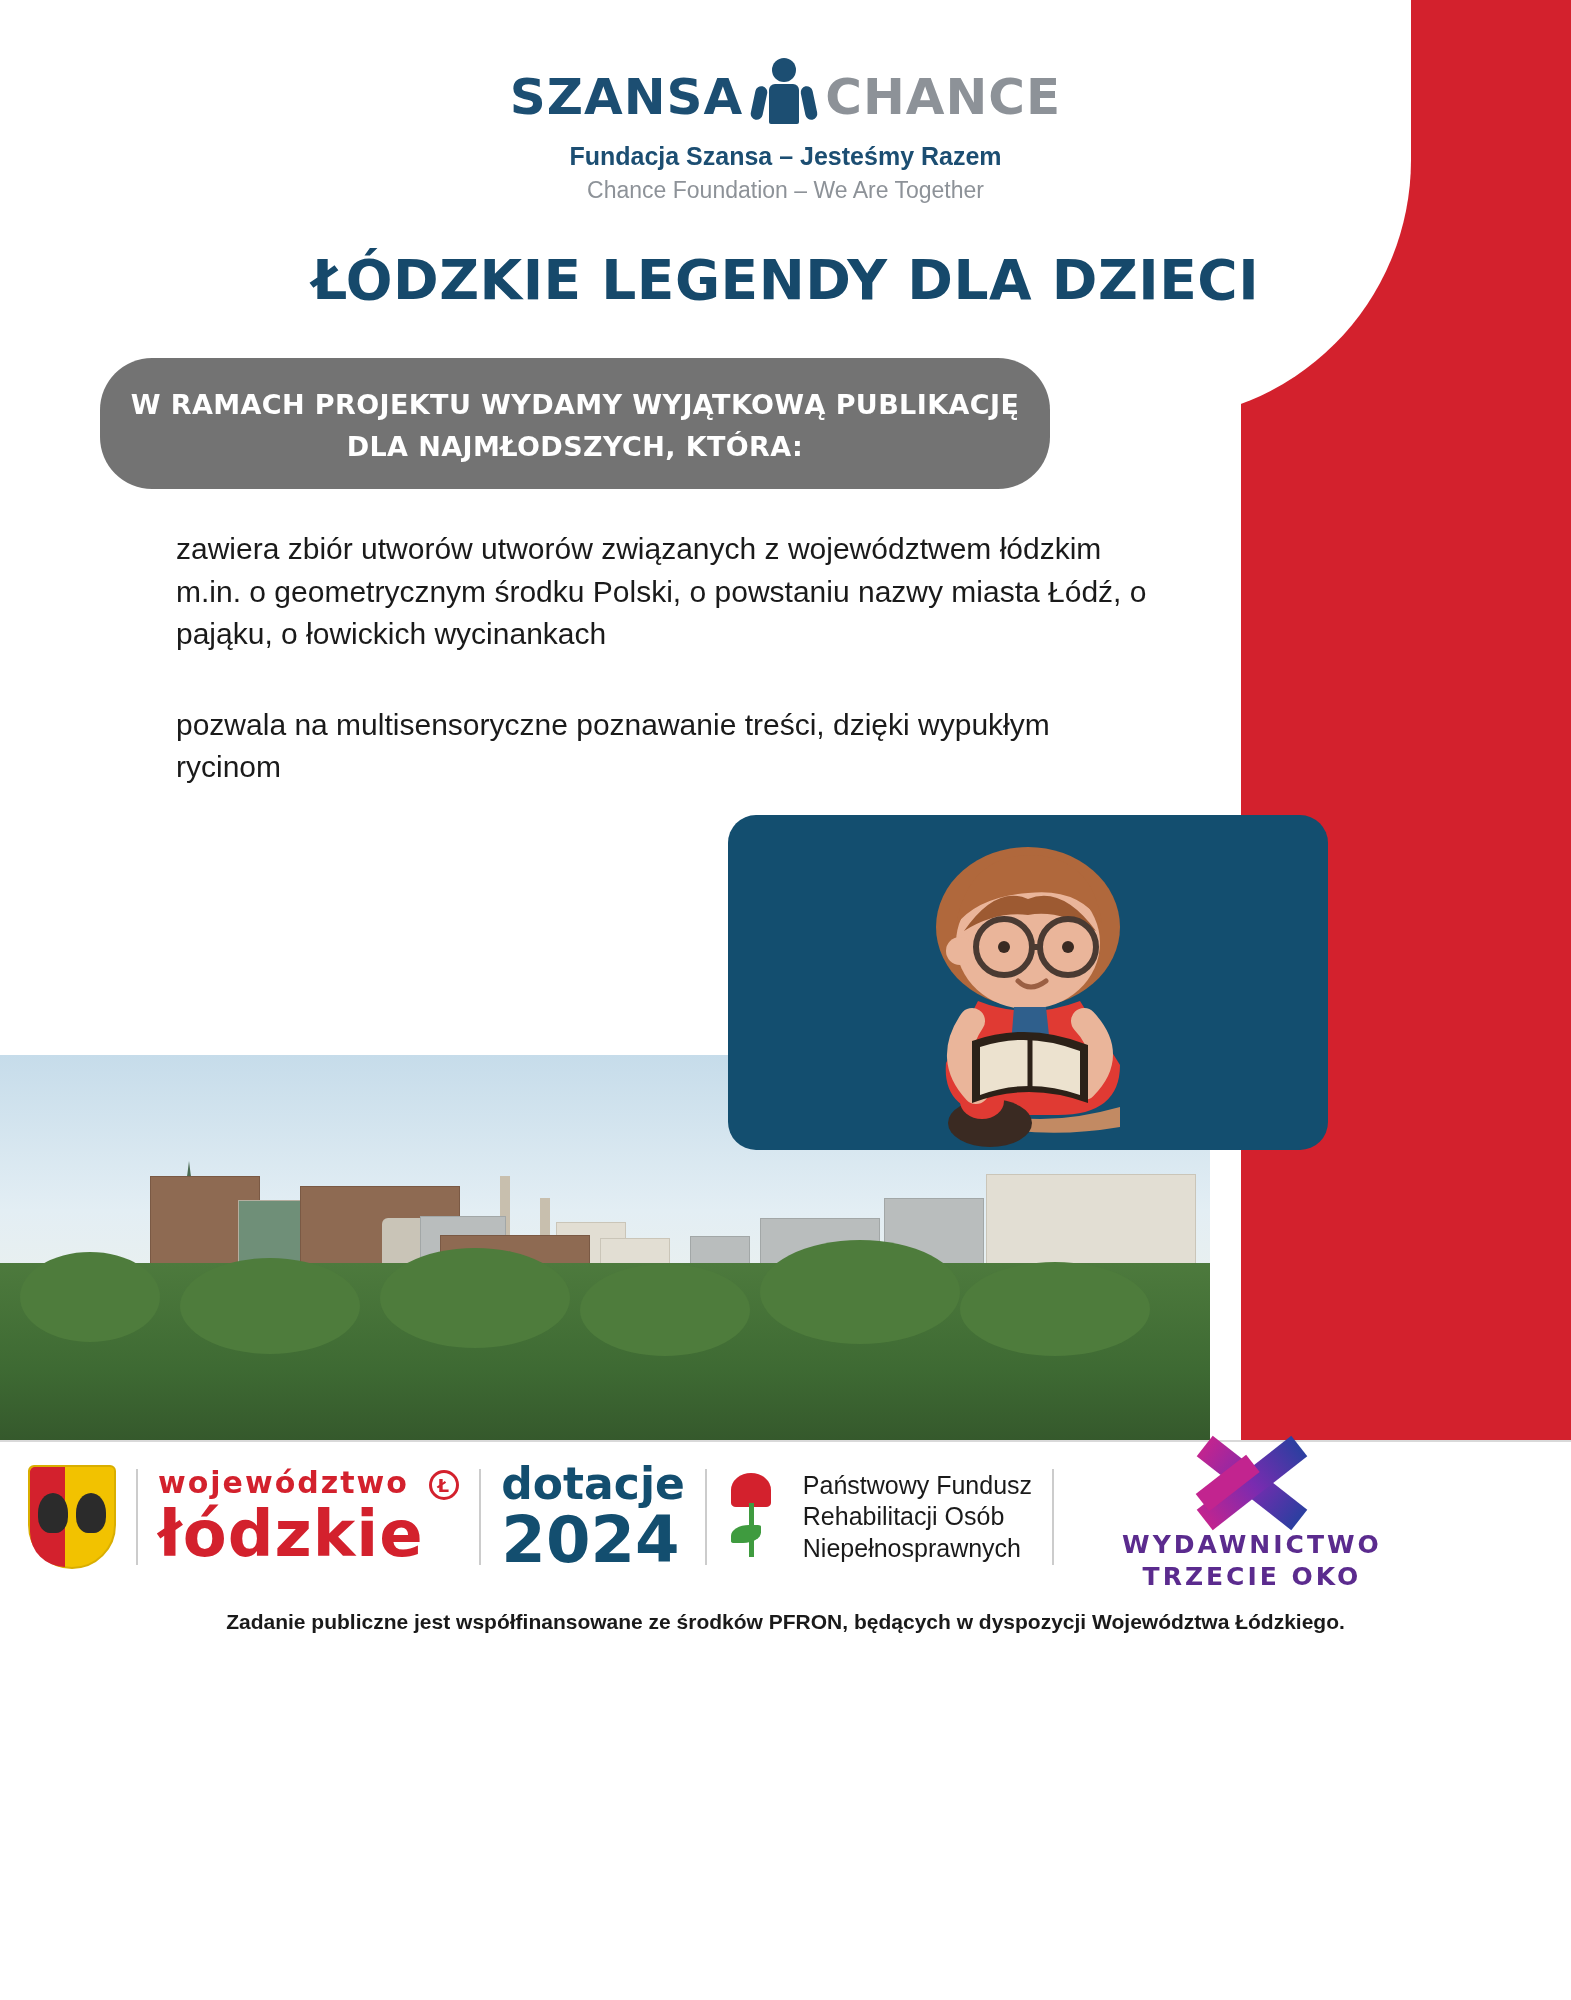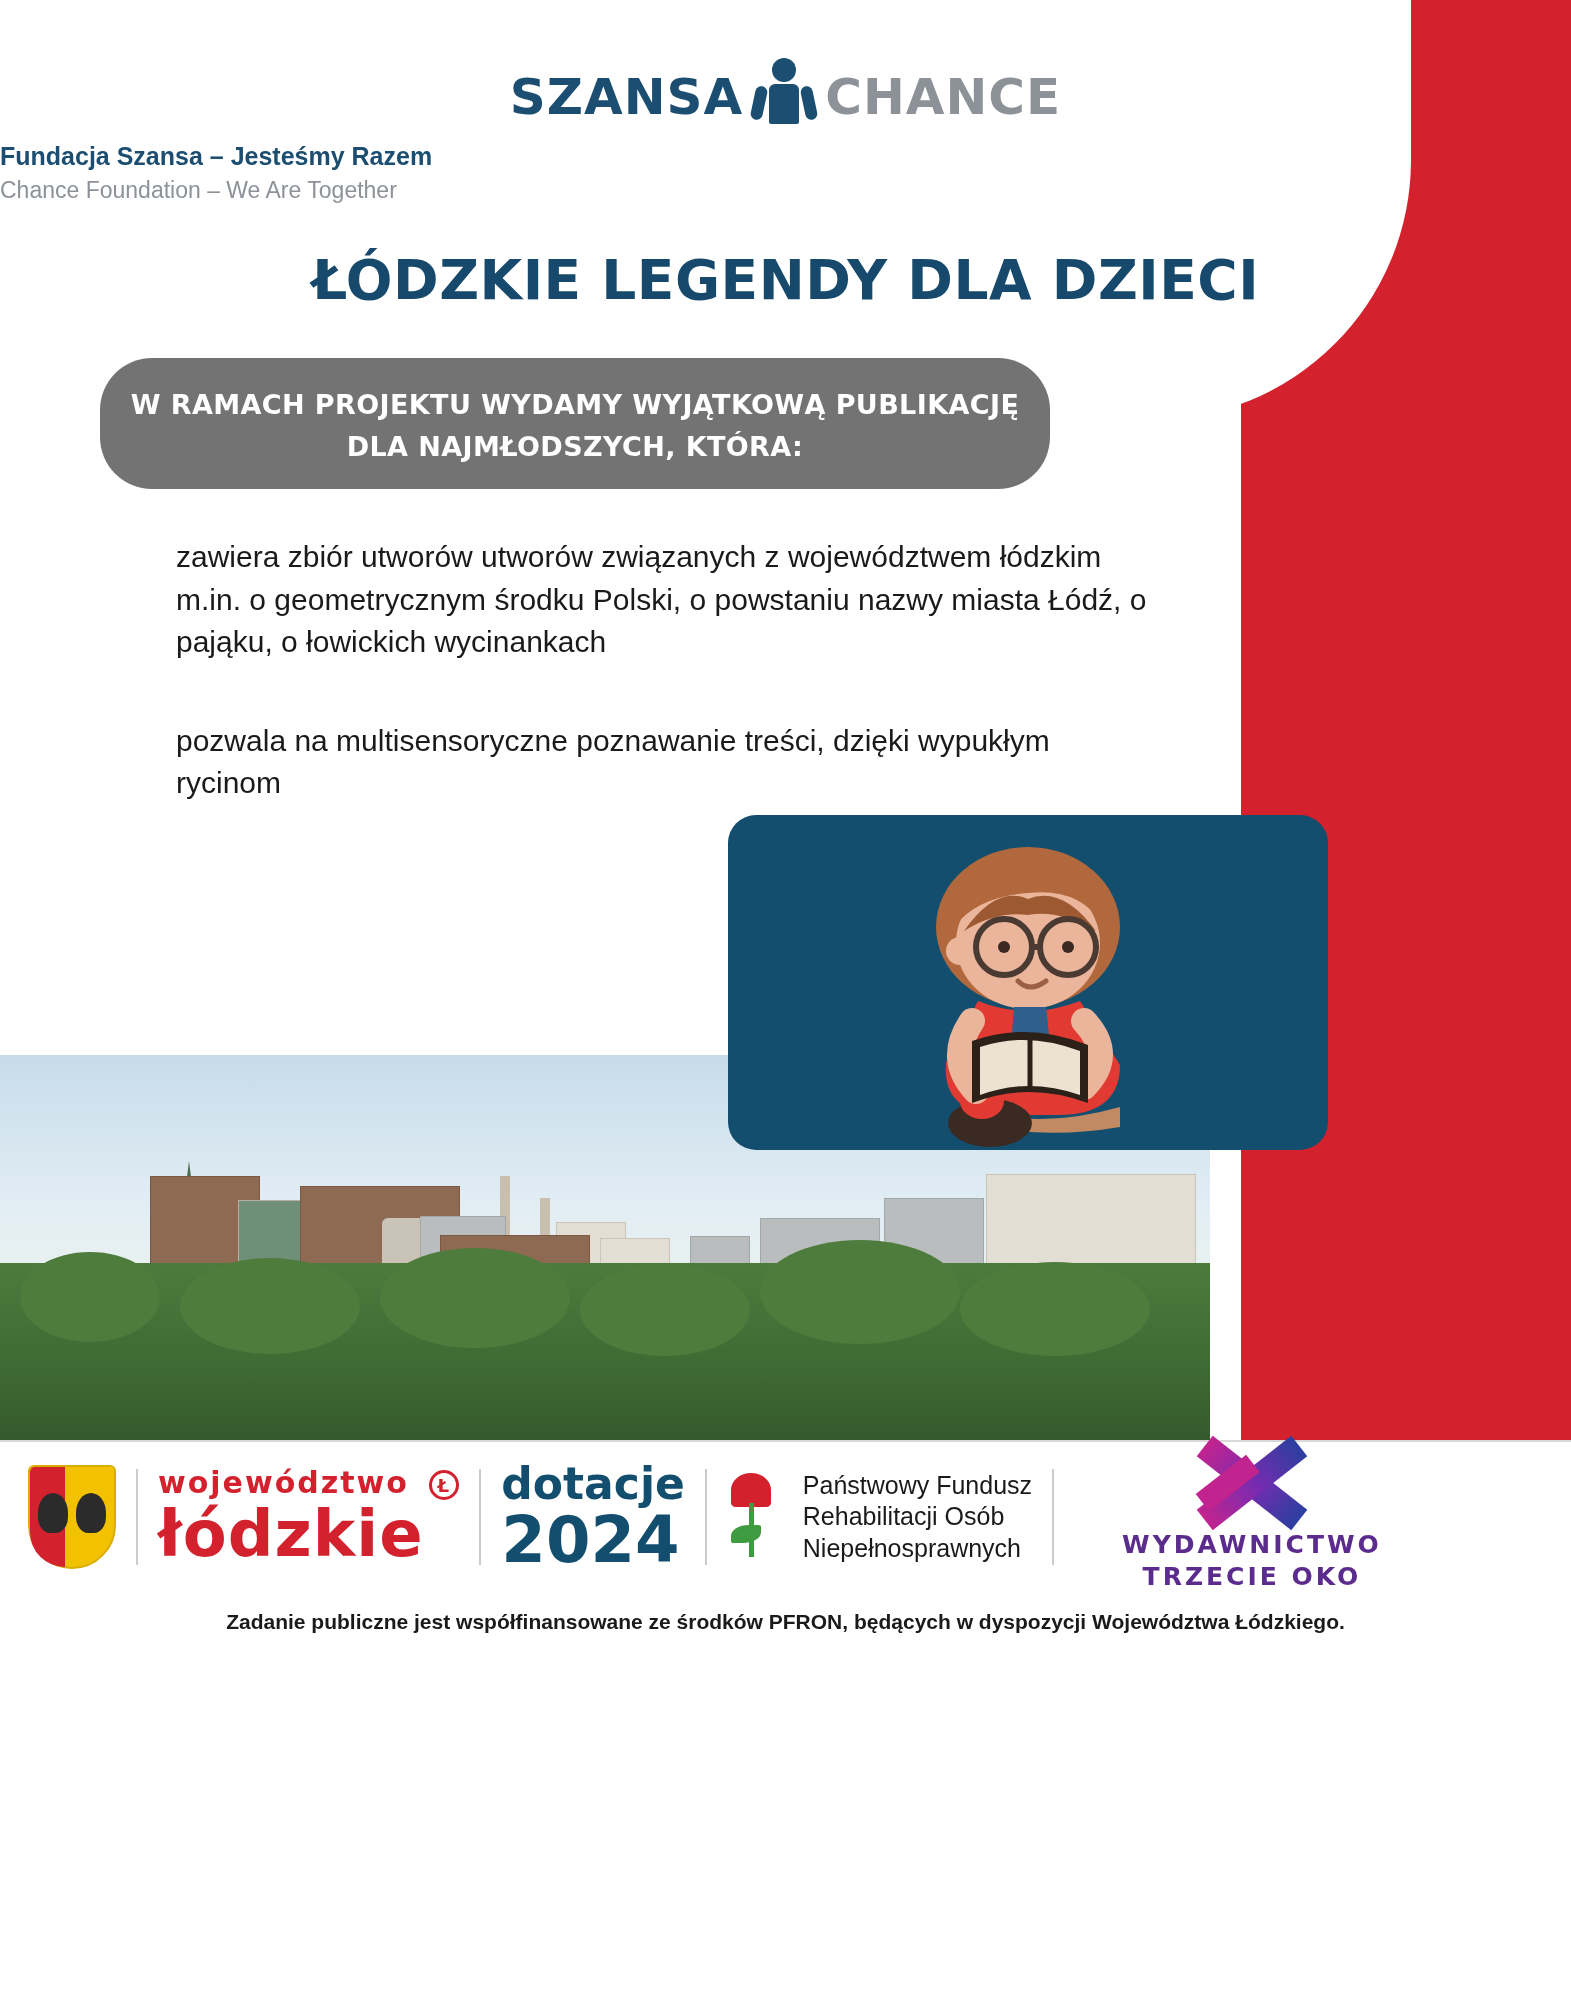--- a/index.html
+++ b/index.html
@@ -42,21 +42,21 @@
     height: 300px;
     background: #d3212d;
     z-index: 1;
   }
 
   
   .logo-block {
     position: absolute;
     top: 58px;
     left: 0; right: 0;
-    text-align: left;
+    text-align: center;
     z-index: 5;
   }
   .logo-row {
     display: flex;
     align-items: center;
     justify-content: center;
     gap: 6px;
   }
   .logo-szansa {
     font-size: 50px;
@@ -194,21 +194,20 @@
     margin-top: 12px;
     margin-right: 22px;
   }
   .bullet-heart .heart-shape::before,
   .bullet-heart .heart-shape::after { background: #e8192c; }
   .bullet-text {
     font-size: 30px;
     line-height: 1.42;
     color: #1a1a1a;
     font-family: "Liberation Sans", sans-serif;
-    margin-top: 8px;
   }
   .bullet:nth-child(3) .bullet-text { padding-left: 8px; }
 
   
   .illus-card {
     position: absolute;
     top: 815px;
     left: 728px;
     width: 600px;
     height: 335px;

